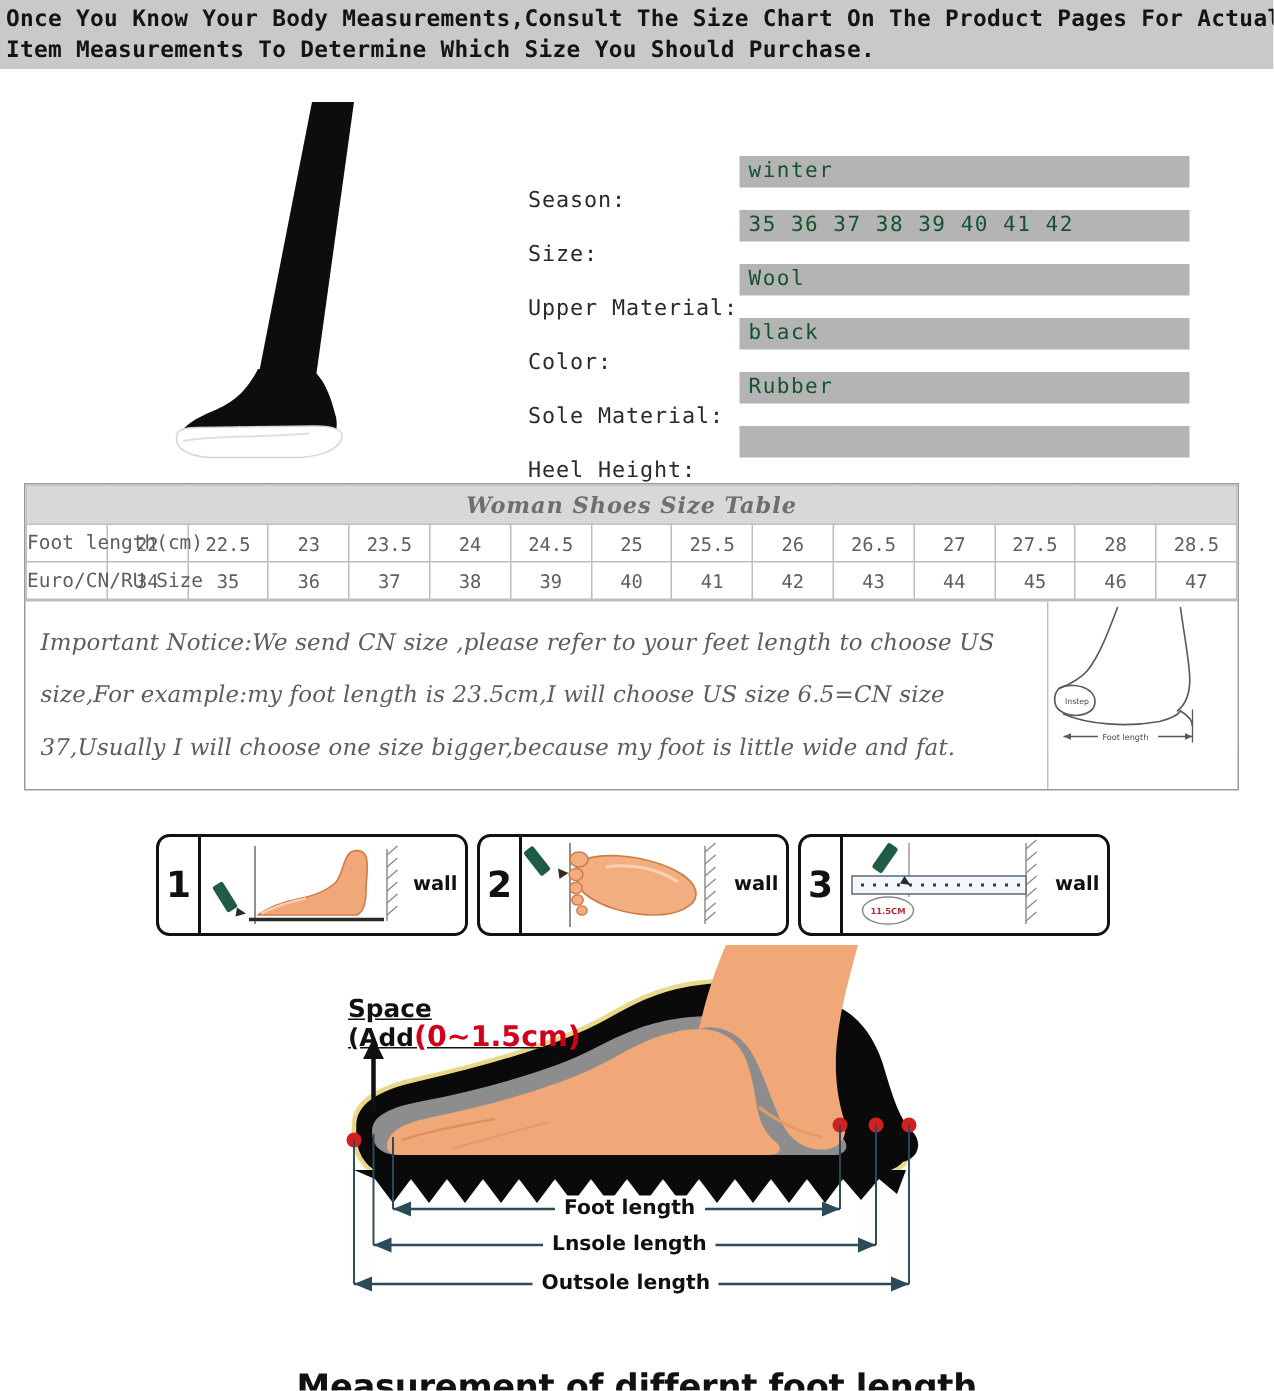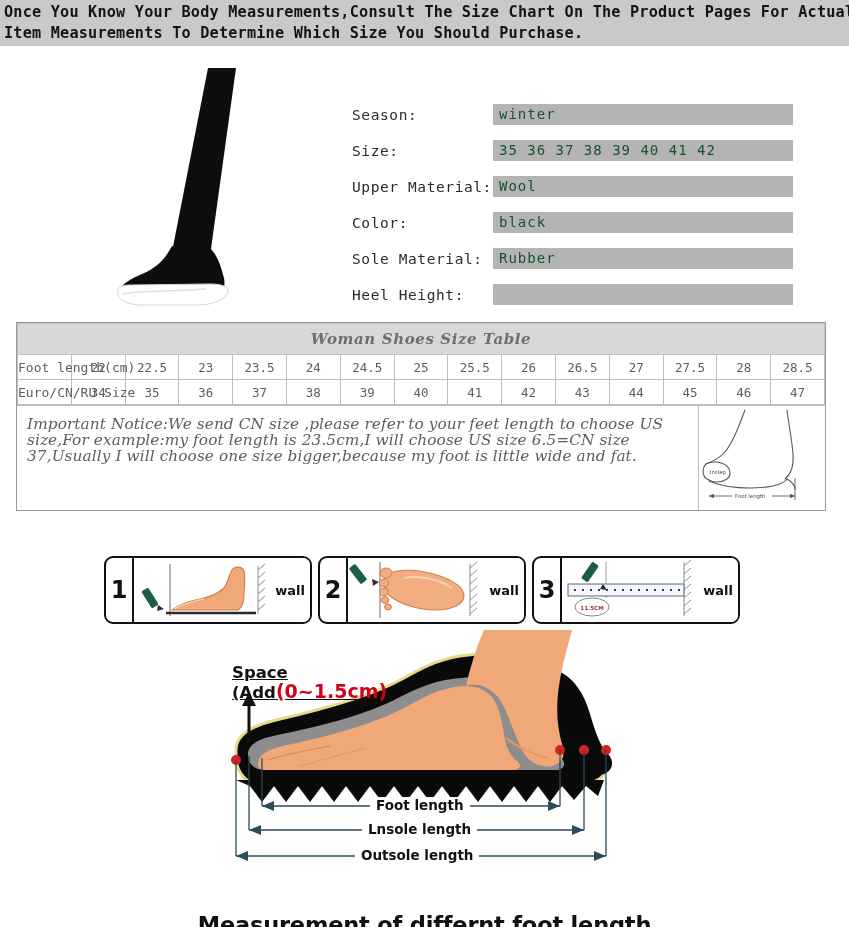--- a/index.html
+++ b/index.html
@@ -32,21 +32,21 @@
   .product-area{
     position:absolute; left:0; top:46px; width:849px; height:268px;
     background:#fff;
   }
 
   
   .boot-wrap{ position:absolute; left:60px; top:10px; width:280px; height:250px; }
   .spec-list{ position:absolute; left:352px; top:58px; width:476px; }
   .spec-row{ position:relative; height:36px; }
   .spec-label{
-    position:absolute; left:0; top:3px;
+    position:absolute; left:0; top:22px;
     font-family:"DejaVu Sans Mono", monospace;
     font-size:14.5px; color:#2b2b2b; letter-spacing:0.6px;
     white-space:nowrap;
   }
   .spec-value{
     position:absolute; left:141px; top:0px; width:300px; height:21px;
     background:#b4b4b4;
     color:#14532d;
     font-family:"DejaVu Sans Mono", monospace;
     font-size:14px; letter-spacing:1px;
@@ -74,41 +74,41 @@
     height:25px;
     padding:0;
     white-space:nowrap;
   }
   table.size-table td.rowhead{
     width:172px; font-size:13px; color:#5e5e5e;
   }
   table.size-table tr.title-row td{
     background:#d8d8d8;
     border:1px solid #c2c2c2;
-    height:31px;
+    height:26px;
     font-family:"DejaVu Serif", serif;
     font-style:italic;
     font-weight:700;
     font-size:15px;
     color:#6e6e6e;
     letter-spacing:0.6px;
   }
 
   
   .notice-row{
     display:flex; width:100%;
     border-top:1px solid #bdbdbd;
   }
   .notice-text{
     flex:1 1 auto;
     padding:10px 8px 10px 10px;
     font-family:"DejaVu Serif", serif;
     font-style:italic;
     font-size:15.3px;
-    line-height:16px;
+    line-height:35px;
     color:#5d5d5d;
     letter-spacing:0.1px;
   }
   .foot-side-cell{
     flex:0 0 127px;
     border-left:1px solid #bdbdbd;
     position:relative;
   }
 
   

